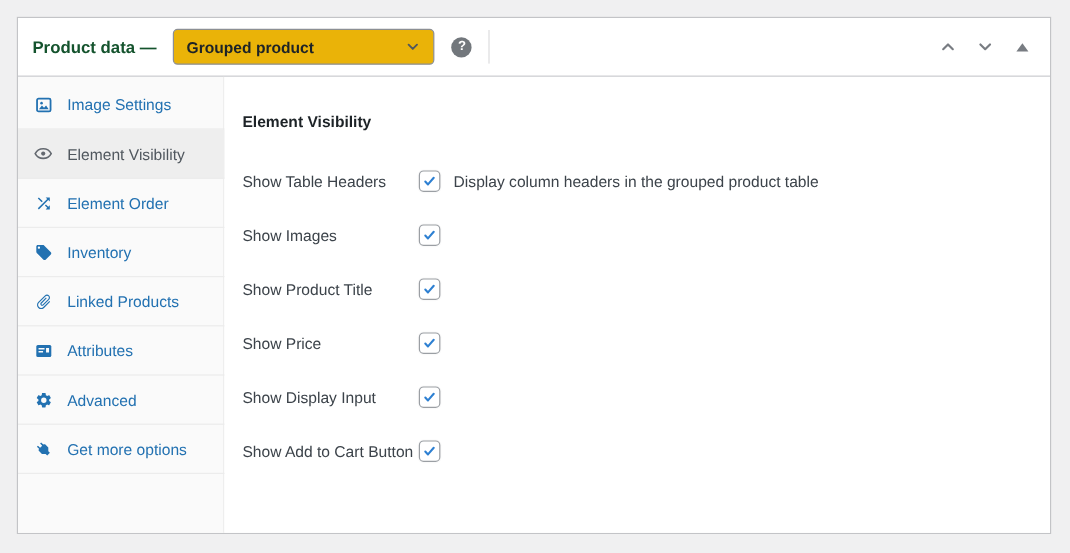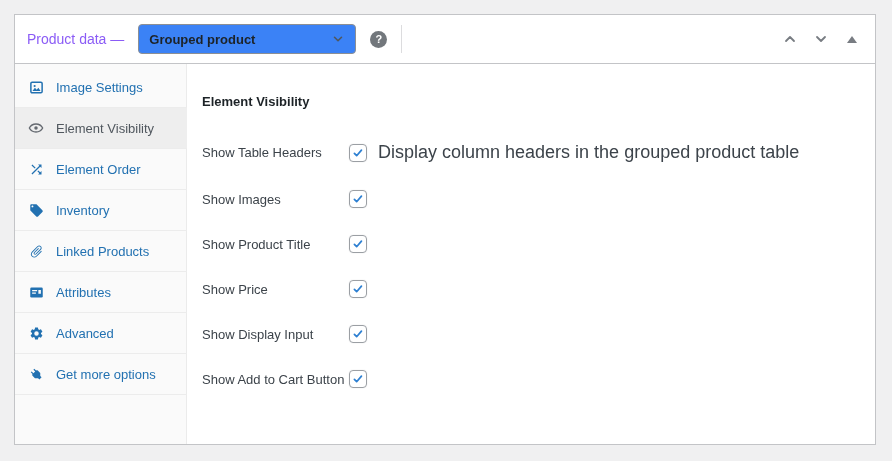--- a/index.html
+++ b/index.html
@@ -13,24 +13,24 @@
     position:absolute;left:14px;top:14px;
     width:860px;height:429px;
     background:#fff;border:1px solid #c3c4c7;
     box-sizing:content-box;
   }
   
   .mb-header{
     height:48px;display:flex;align-items:center;
     padding-left:12px;border-bottom:1px solid #c3c4c7;background:#fff;
   }
-  .mb-title{font-size:14px;font-weight:400;color:#8b5cf6;white-space:nowrap;}
+  .mb-title{font-size:14px;font-weight:700;color:#14532d;white-space:nowrap;}
   .type-select{
     margin-left:14px;width:196px;height:28px;
-    border:1px solid #8c8f94;border-radius:4px;background:#3b82f6;
+    border:1px solid #8c8f94;border-radius:4px;background:#eab308;
     display:flex;align-items:center;justify-content:space-between;
     padding:0 10px;cursor:pointer;
   }
   .type-select .val{font-size:13px;font-weight:600;color:#1d2327;}
   .help-tip{
     margin-left:14px;width:17px;height:17px;border-radius:50%;
     background:#72777c;color:#fff;font-size:11px;font-weight:700;
     display:flex;align-items:center;justify-content:center;cursor:pointer;
   }
   .hdr-divider{width:1px;height:28px;background:#dcdcde;margin-left:14px;}
@@ -56,21 +56,21 @@
   .panel{flex:1;padding:30px 20px 0 15px;background:#fff;}
   .panel h4{margin:0;font-size:13px;font-weight:700;color:#1d2327;}
   .form-row{display:flex;align-items:center;margin-bottom:27px;}
   .form-row:first-of-type{margin-top:33px;}
   .form-row .lbl{width:147px;flex-shrink:0;font-size:13px;color:#3c434a;}
   .checkbox{
     width:16px;height:16px;border:1px solid #9b9fa4;border-radius:4px;
     background:#fff;display:flex;align-items:center;justify-content:center;
     cursor:pointer;flex-shrink:0;box-shadow:0 0 0 1px rgba(0,0,0,0.02);
   }
-  .desc{margin-left:11px;font-size:18px;color:#3c434a;}
+  .desc{margin-left:11px;font-size:13px;color:#3c434a;}
   svg{display:block;}
 </style>
 </head>
 <body>
 
 <div class="metabox">
 
   <div class="mb-header">
     <span class="mb-title">Product data —</span>
 

